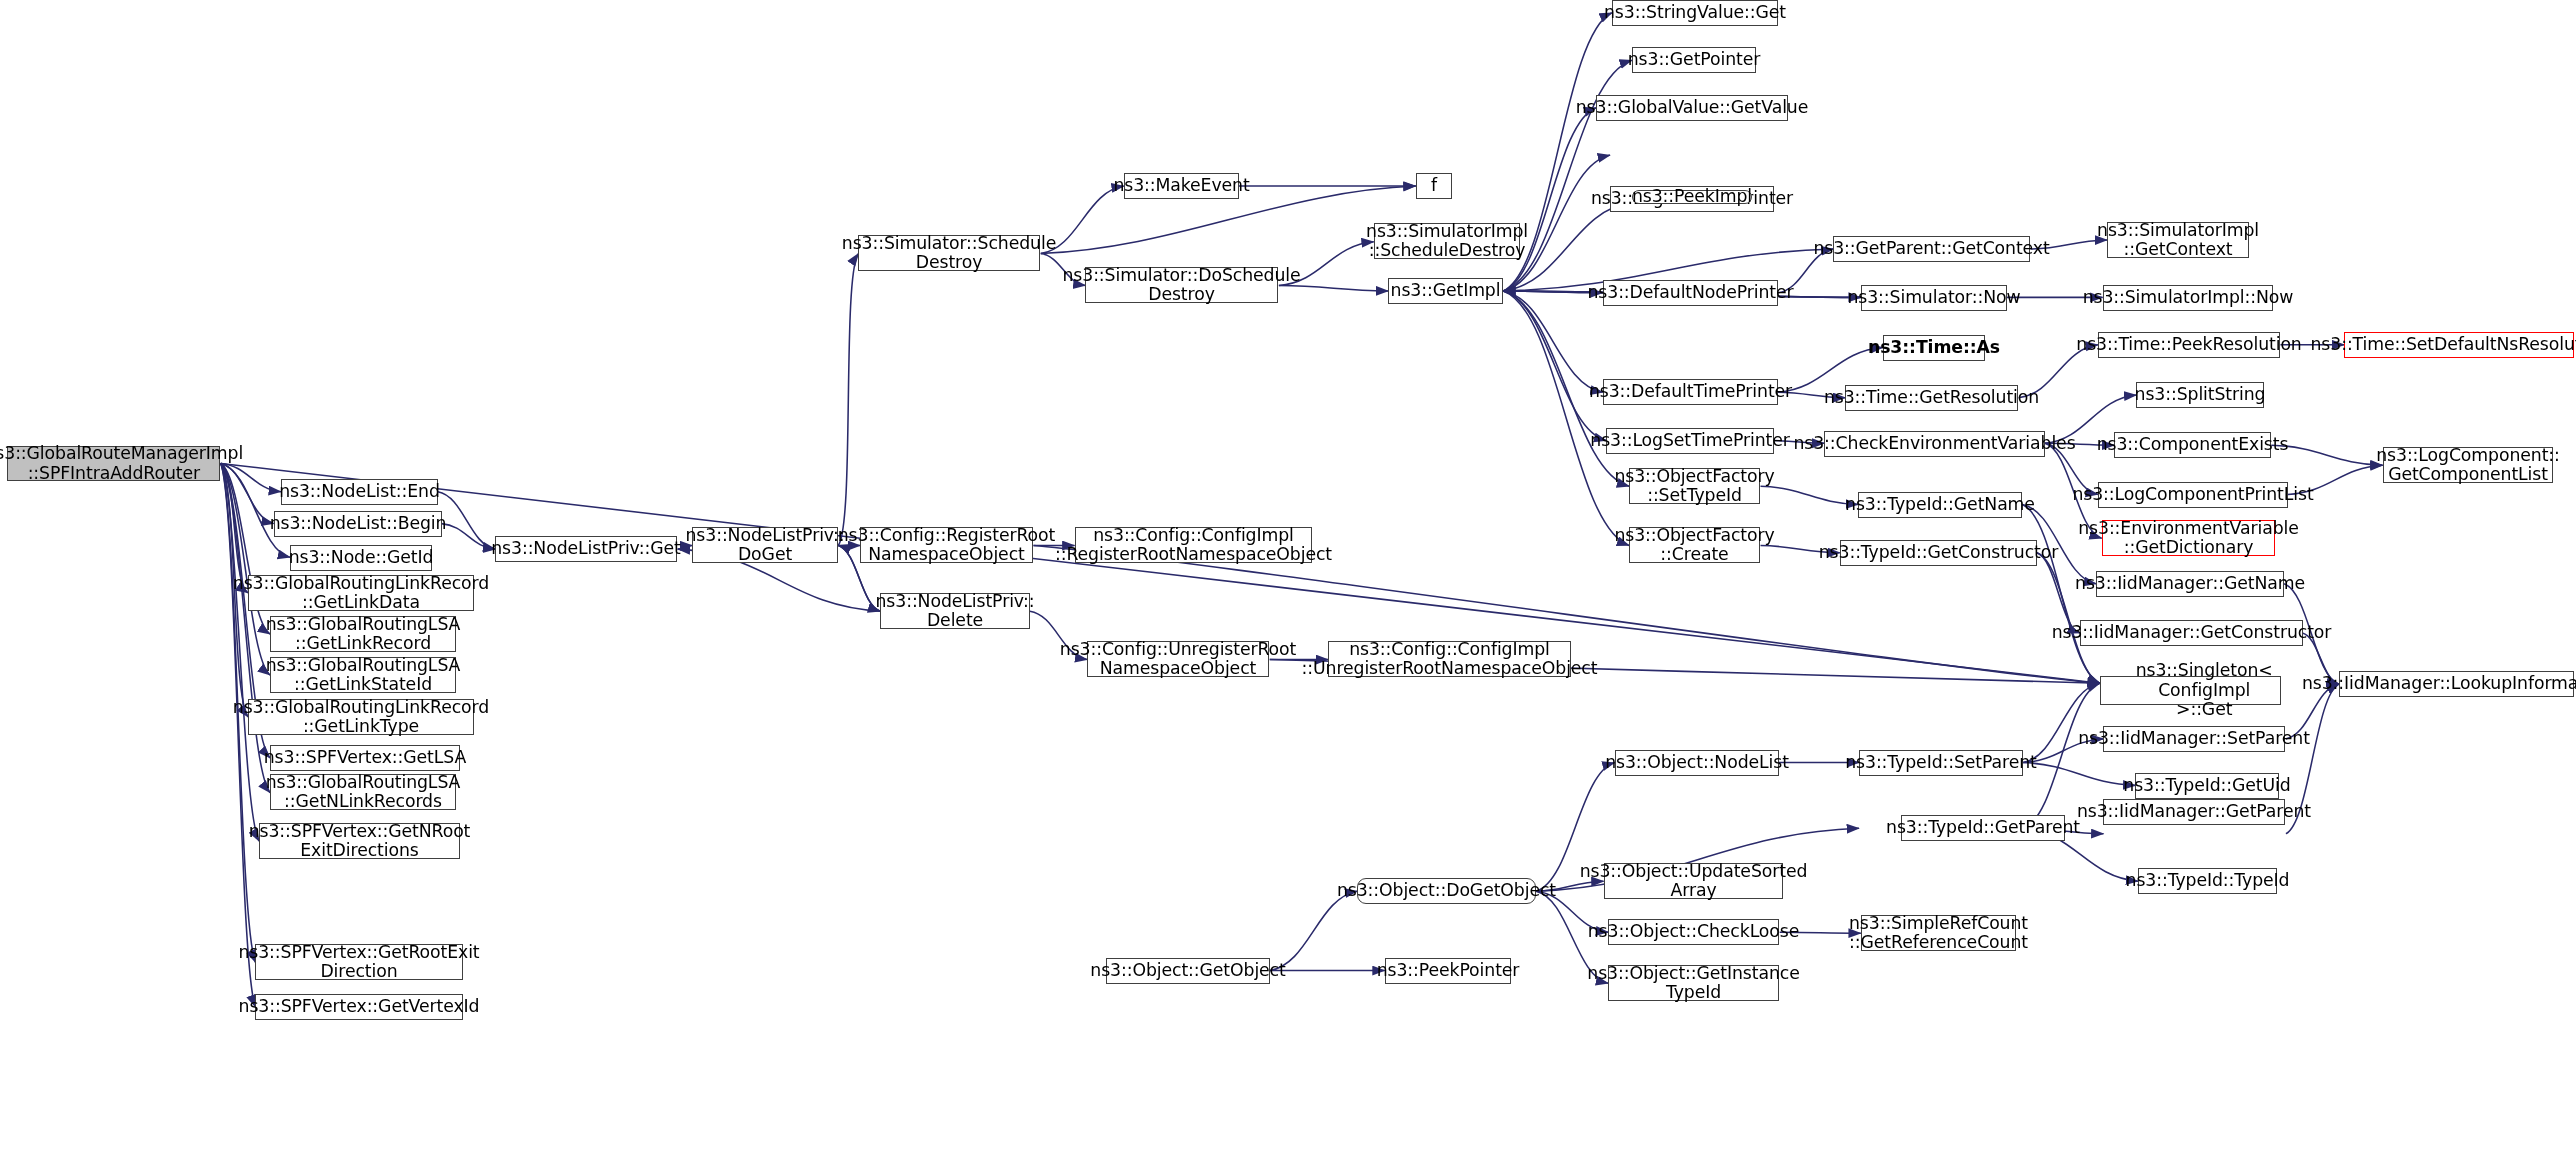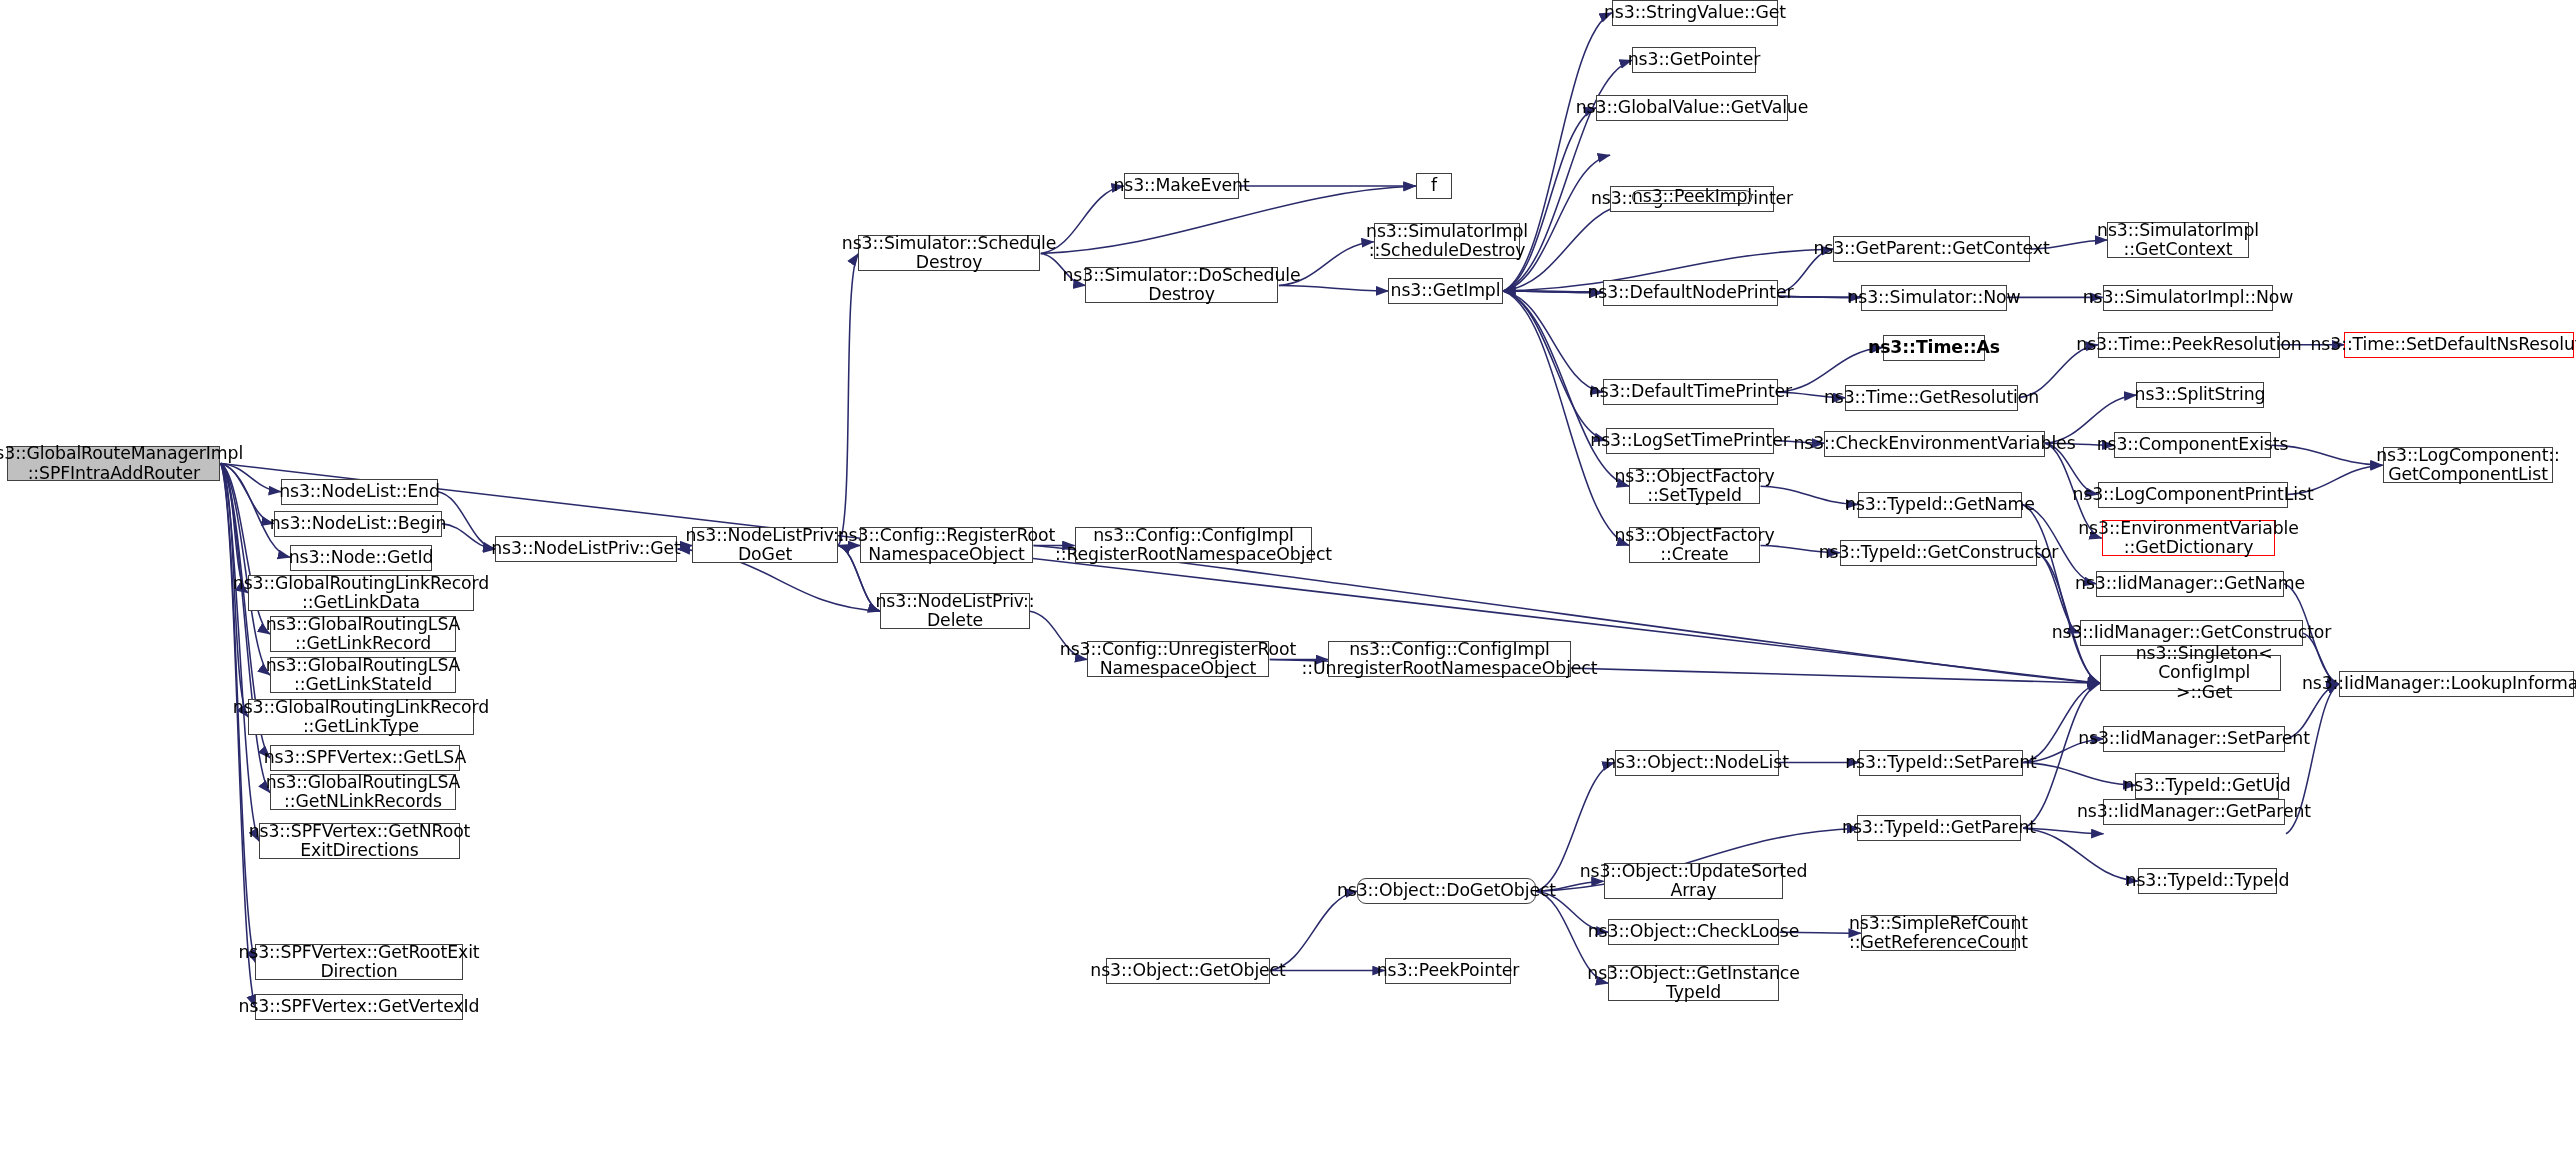--- a/index.html
+++ b/index.html
@@ -215,30 +215,30 @@
       <div class="node" style="left: 2114px; top: 432px; width: 157px; height: 25.5px;">ns3::ComponentExists</div>
       <div class="node" style="left: 2098px; top: 482px; width: 190px; height: 25.5px;">ns3::LogComponentPrintList</div>
       <div class="node" style="left: 2383px; top: 447px; width: 170px; height: 36px;">ns3::LogComponent::
 GetComponentList</div>
       <div class="node warn" style="left: 2102px; top: 520px; width: 173px; height: 36px;">ns3::EnvironmentVariable
 ::GetDictionary</div>
       <div class="node" style="left: 1858px; top: 492px; width: 164px; height: 25.5px;">ns3::TypeId::GetName</div>
       <div class="node" style="left: 1840px; top: 540px; width: 197px; height: 25.5px;">ns3::TypeId::GetConstructor</div>
       <div class="node" style="left: 2096px; top: 571px; width: 188px; height: 25.5px;">ns3::IidManager::GetName</div>
       <div class="node" style="left: 2080px; top: 620px; width: 223px; height: 25.5px;">ns3::IidManager::GetConstructor</div>
-      <div class="node" style="left: 2100px; top: 655px; width: 181px; height: 36px; padding-left: 31px;">ns3::Singleton&lt; ConfigImpl
+      <div class="node" style="left: 2100px; top: 676px; width: 181px; height: 29px; padding-left: 31px;">ns3::Singleton&lt; ConfigImpl
 &gt;::Get</div>
       <div class="node" style="left: 2339px; top: 671px; width: 235px; height: 25.5px;">ns3::IidManager::LookupInformation</div>
       <div class="node" style="left: 2103px; top: 726px; width: 182px; height: 25.5px;">ns3::IidManager::SetParent</div>
       <div class="node" style="left: 2135px; top: 773px; width: 144px; height: 25.5px;">ns3::TypeId::GetUid</div>
       <div class="node" style="left: 2103px; top: 799px; width: 182px; height: 25.5px;">ns3::IidManager::GetParent</div>
       <div class="node" style="left: 2138px; top: 868px; width: 139px; height: 25.5px;">ns3::TypeId::TypeId</div>
       <div class="node" style="left: 1615px; top: 750px; width: 164px; height: 25.5px;">ns3::Object::NodeList</div>
       <div class="node" style="left: 1859px; top: 750px; width: 164px; height: 25.5px;">ns3::TypeId::SetParent</div>
-      <div class="node" style="left: 1857px; top: 815px; width: 164px; height: 25.5px;">ns3::TypeId::GetParent</div>
+      <div class="node" style="left: 1901px; top: 815px; width: 164px; height: 25.5px;">ns3::TypeId::GetParent</div>
       <div class="node" style="left: 1357px; top: 878px; width: 179px; height: 25.5px; border-radius: 9px;">ns3::Object::DoGetObject</div>
       <div class="node" style="left: 1604px; top: 863px; width: 179px; height: 36px;">ns3::Object::UpdateSorted
 Array</div>
       <div class="node" style="left: 1608px; top: 919px; width: 171px; height: 25.5px;">ns3::Object::CheckLoose</div>
       <div class="node" style="left: 1861px; top: 915px; width: 155px; height: 36px;">ns3::SimpleRefCount
 ::GetReferenceCount</div>
       <div class="node" style="left: 1608px; top: 965px; width: 171px; height: 36px;">ns3::Object::GetInstance
 TypeId</div>
       <div class="node" style="left: 1106px; top: 958px; width: 164px; height: 25.5px;">ns3::Object::GetObject</div>
       <div class="node" style="left: 1385px; top: 958px; width: 126px; height: 25.5px;">ns3::PeekPointer</div>

